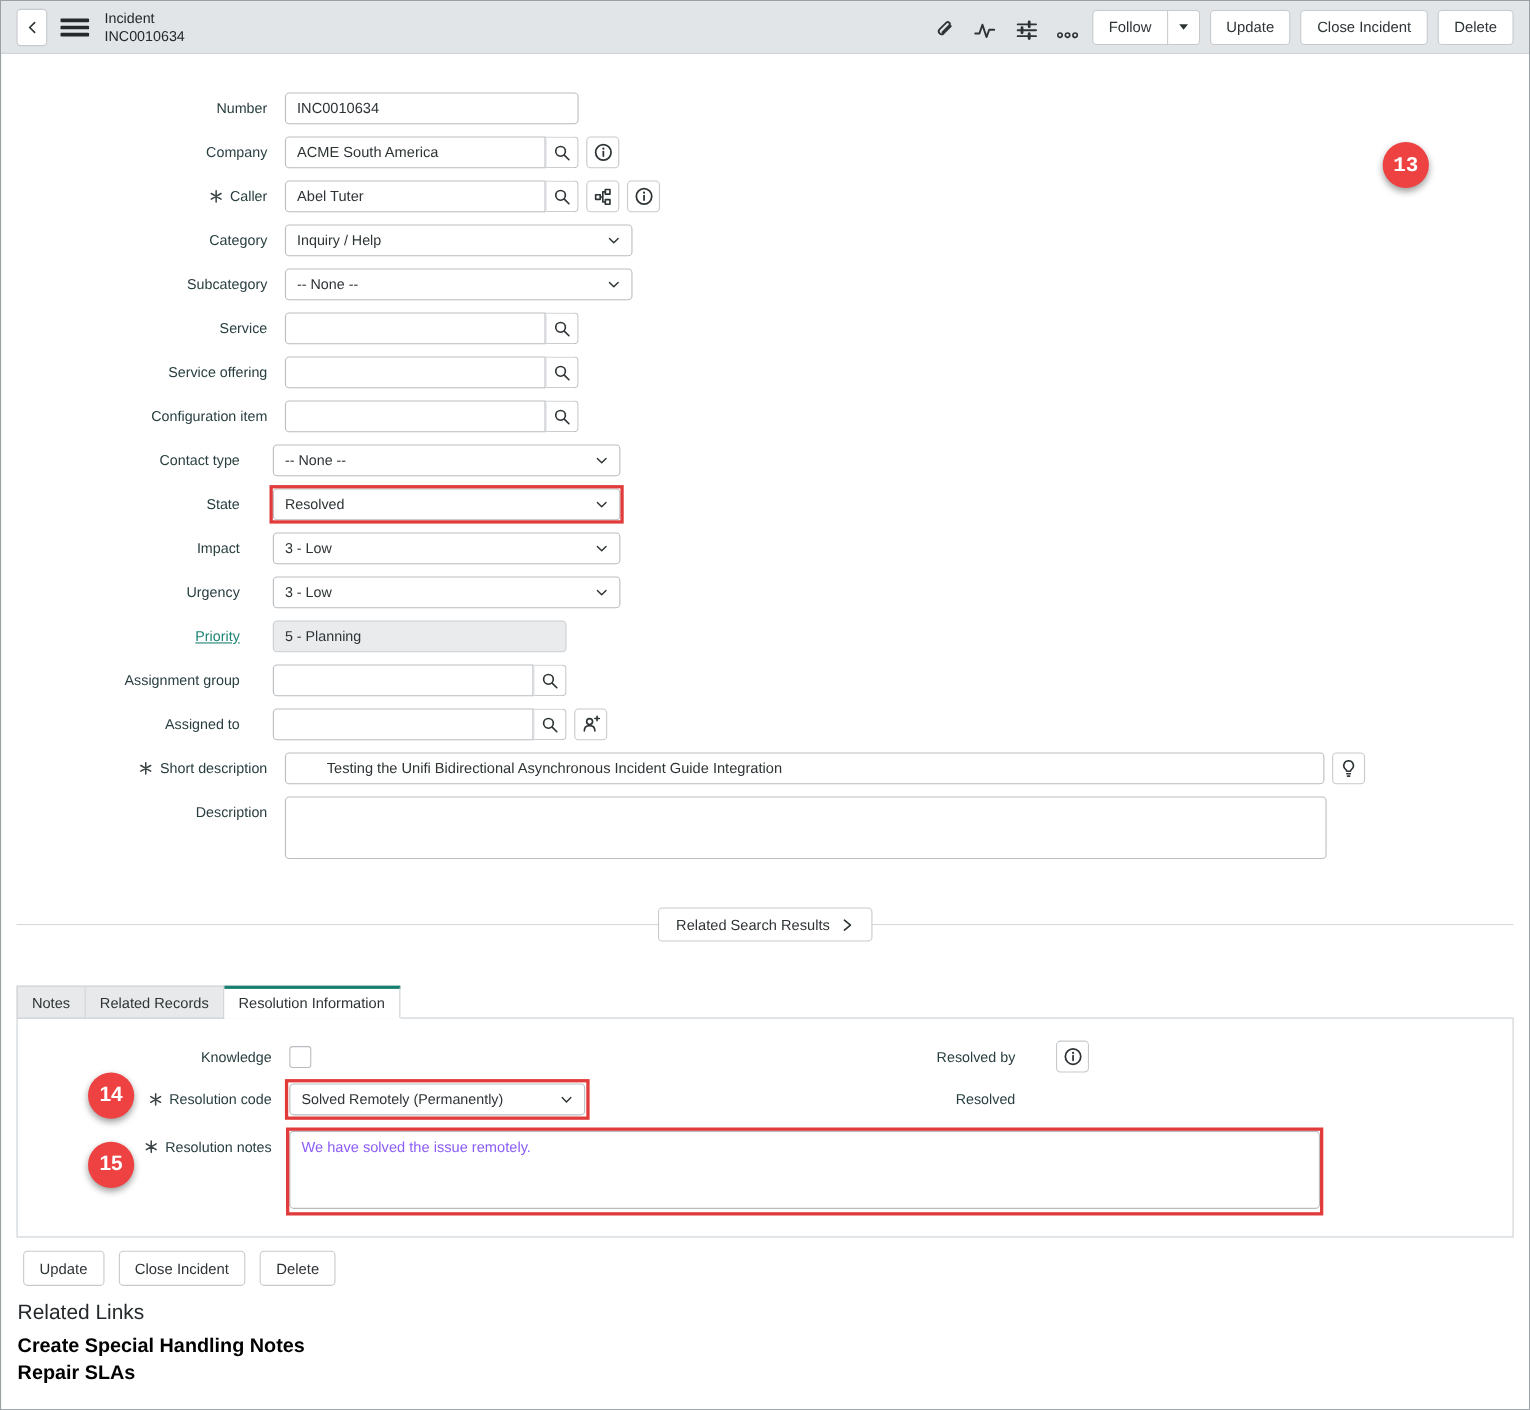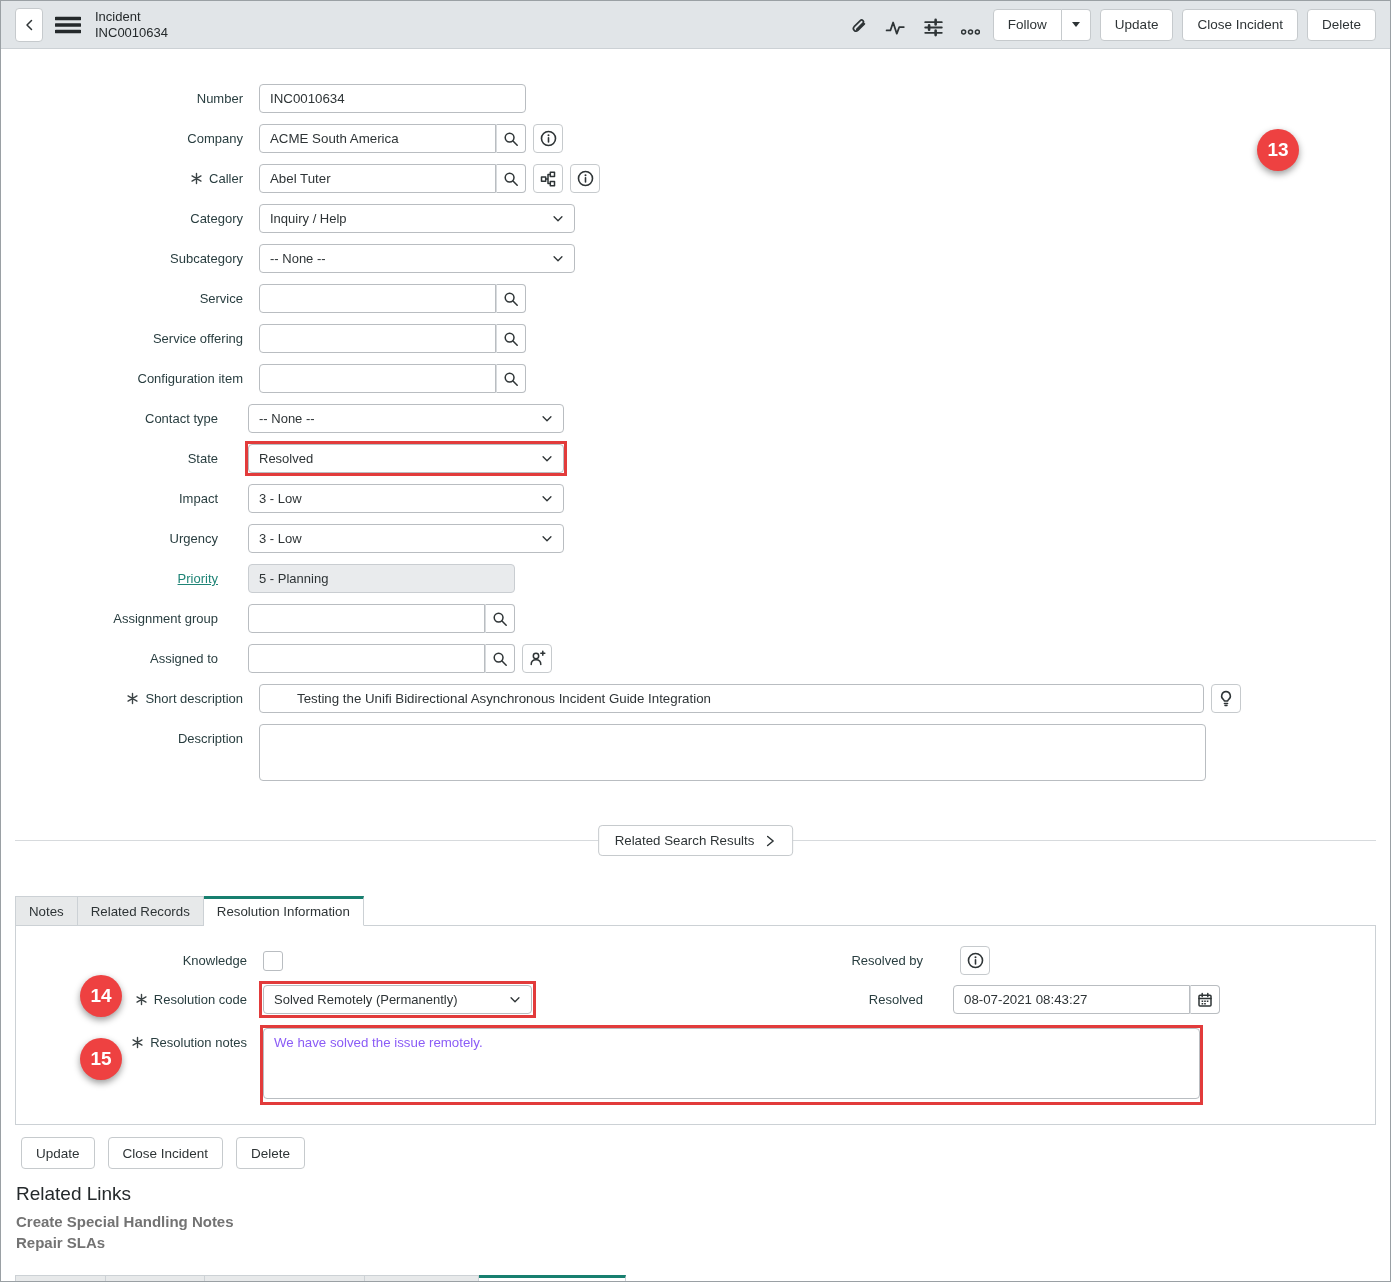--- a/index.html
+++ b/index.html
@@ -81,21 +81,21 @@
   .tab.active { background:#fff; border-top:3px solid #177f6f; border-bottom:1px solid #fff; padding-top:5px; }
   .tabbox { margin:0 14px; border:1px solid #ccd1d5; background:#fff; position:relative;
     padding:20px 0 22px; }
   .tabbox .flabel2 { width:247px; padding-right:16px; text-align:right; color:#293e40;
     display:flex; justify-content:flex-end; align-items:center; gap:6px; flex:none; }
   .checkbox { width:20px; height:20px; border:1px solid #b9bdc1; border-radius:3px; background:#fff; display:inline-block; }
 
   
   .foot-btns { margin:12px 0 0 20px; display:flex; gap:13px; }
   .rl-title { font-size:19px; color:#24292b; margin:14px 0 8px 15px; }
-  .rl-link { display:block; color:#737373; font-size:15px; margin:0 0 4px 15px; text-decoration:none; font-weight:bold; }
+  .rl-link { display:block; color:#000000; font-size:18px; margin:0 0 4px 15px; text-decoration:none; font-weight:bold; }
 </style>
 </head>
 <body>
 
 <div class="topbar">
   <button class="back-btn">
     <span>
       <svg width="15" height="16" viewBox="0 0 15 16">
           <path class="stk" stroke-width="1.8" d="M9.5 3.5 L5 8 L9.5 12.5"></path>
         </svg>
@@ -149,21 +149,21 @@
         </button>
     </span>
     <button class="btn">Update</button>
     <button class="btn">Close Incident</button>
     <button class="btn">Delete</button>
   </div>
 </div>
 
 <div class="form-area">
 
-  <div class="ann" style="left:1256px; top:80px;">13</div>
+  <div class="ann" style="left:1256px; top:80px;font-family:Liberation Mono, monospace;">13</div>
 
   <div class="col-l">
     <div class="frow">
       <div class="flabel">Number</div>
       <input class="txt" value="INC0010634" style="">
     </div>
     <div class="frow">
       <div class="flabel">Company</div>
       <div class="group">
         <input class="txt" value="ACME South America" style="">
@@ -461,32 +461,20 @@
               <svg width="17" height="17" viewBox="0 0 16 16">
                 <circle cx="8" cy="8" r="6.6" class="stk" stroke-width="1.3"></circle>
                 <circle cx="8" cy="4.9" r="0.95" fill="#2e3436"></circle>
                 <path class="stk" stroke-width="1.6" d="M8 7.3 V11.2"></path>
               </svg>
             </span>
         </button>
       </div>
       <div class="frow">
         <div class="flabel-r">Resolved</div>
-        <div class="group">
-          <input class="txt" value="08-07-2021 08:43:27" style="">
-          <button class="gbtn">
-            <span>
-                <svg width="16" height="16" viewBox="0 0 16 16">
-                  <rect x="2" y="3.3" width="12" height="10.7" rx="1" class="stk" stroke-width="1.3"></rect>
-                  <path class="stk" stroke-width="1.3" d="M2 6.5 H14 M5.2 1.5 v3 M10.8 1.5 v3"></path>
-                  <path d="M4.6 8.6h1.6v1.4H4.6zM7.2 8.6h1.6v1.4H7.2zM9.8 8.6h1.6v1.4H9.8zM4.6 11h1.6v1.4H4.6zM7.2 11h1.6v1.4H7.2z" fill="#2e3436"></path>
-                </svg>
-              </span>
-          </button>
-        </div>
       </div>
     </div>
   </div>
 
   <div class="frow" style="align-items:flex-start; margin-bottom:0;">
     <div class="flabel2" style="padding-top:7px;">
       <span>
           <svg width="13" height="13" viewBox="0 0 14 14">
             <path d="M7 1.5v11M2.2 4.2l9.6 5.6M2.2 9.8l9.6-5.6" stroke="#3c4446" stroke-width="1.5" stroke-linecap="round"></path>
           </svg>

